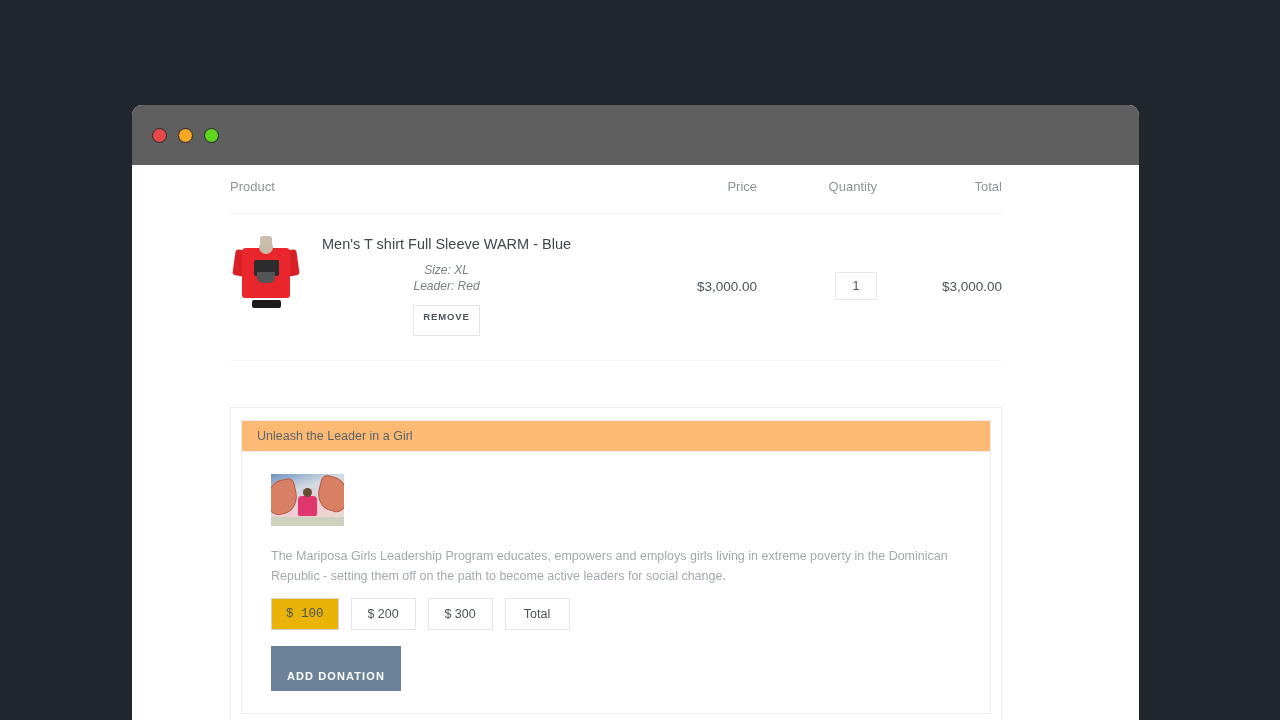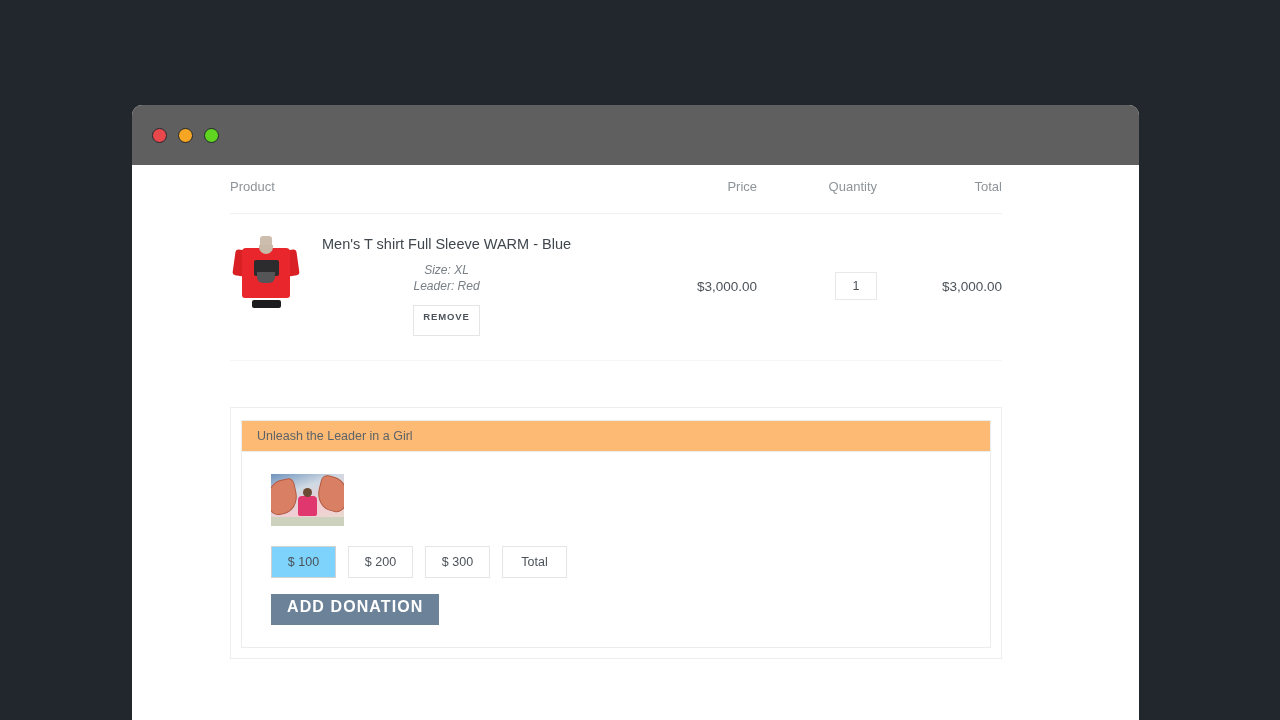--- a/index.html
+++ b/index.html
@@ -286,29 +286,29 @@
     min-width: 65px;
     padding: 8px 14px;
     border: 1px solid #e3e5e7;
     background: #ffffff;
     font-size: 12.5px;
     color: #4b5259;
     text-align: center;
     cursor: pointer;
     font-family: "Liberation Sans", sans-serif;
   }
-  .amount-button.selected { background: #7dd3fc; border-color: #d2d2d2; }
+  .amount-button.selected { background: #eab308; border-color: #d2d2d2; font-family: Liberation Mono, monospace; }
 
   #add-donation-button {
     display: inline-block;
     background: #6b8299;
     color: #ffffff;
     border: none;
-    padding: 4px 16px 9px 16px;
-    font-size: 16px;
+    padding: 24px 16px 9px 16px;
+    font-size: 11px;
     font-weight: bold;
     letter-spacing: 1.1px;
     cursor: pointer;
     font-family: "Liberation Sans", sans-serif;
   }
 </style>
 </head>
 <body>
 
 <div id="window-mock">
@@ -371,20 +371,21 @@
           <div class="accordion-body">
             <div class="donation-thumb">
               <span class="sky"></span>
               <span class="wing wing-l"></span>
               <span class="wing wing-r"></span>
               <span class="girl-body"></span>
               <span class="girl-head"></span>
               <span class="ground"></span>
             </div>
 
+            <div class="donation-desc">The Mariposa Girls Leadership Program educates, empowers and employs girls living in extreme poverty in the Dominican Republic - setting them off on the path to become active leaders for social change.</div>
 
             <div class="amount-row">
               <div class="amount-button selected">$ 100</div>
               <div class="amount-button">$ 200</div>
               <div class="amount-button">$ 300</div>
               <div class="amount-button">Total</div>
             </div>
 
             <div id="add-donation-button">ADD DONATION</div>
           </div>

